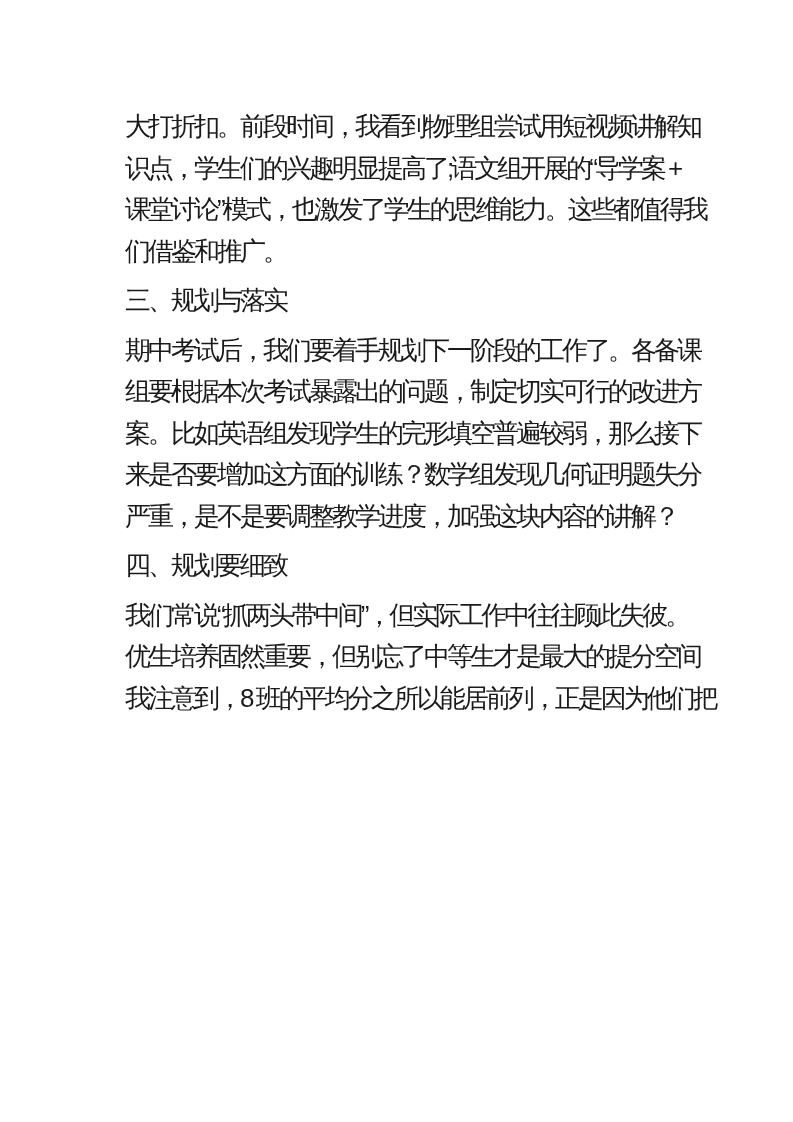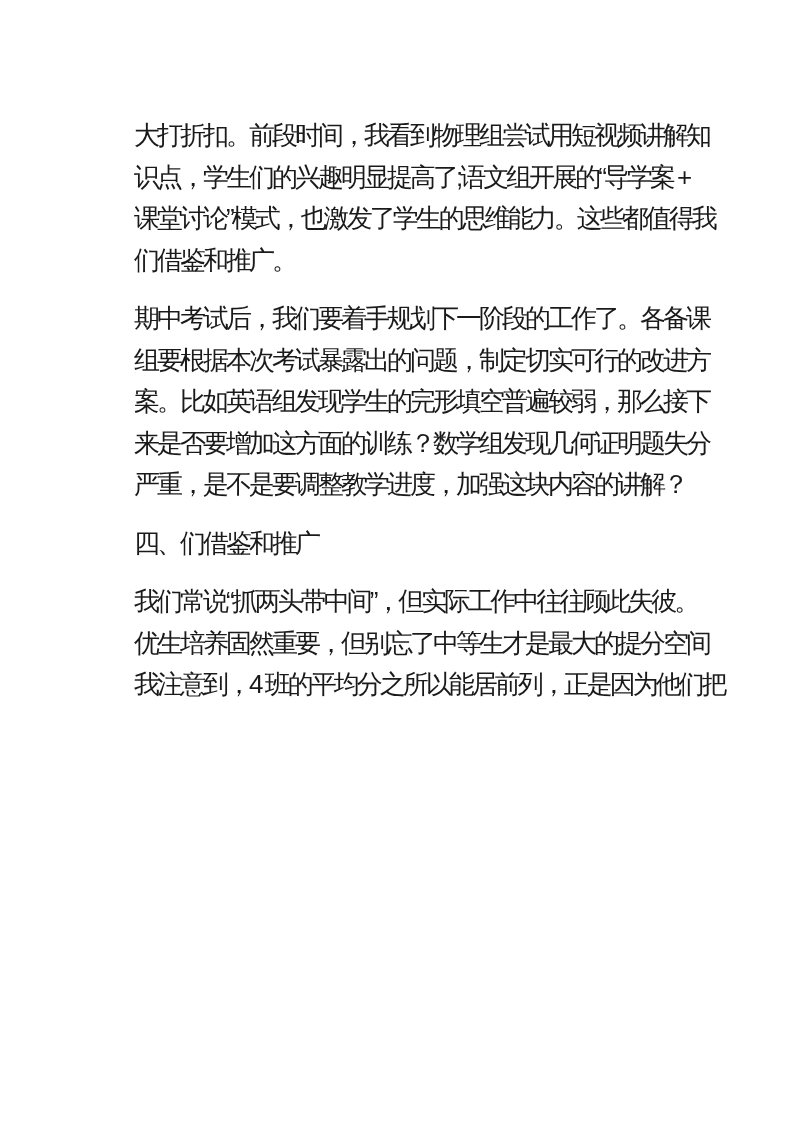--- a/index.html
+++ b/index.html
@@ -15,42 +15,43 @@
     overflow: hidden;
     font-family: "Liberation Sans", sans-serif;
   }
   .doc-body {
     position: absolute;
     left: 117px;
     top: 98px;
     width: 620px;
   }
   .doc-body p {
-    margin: 17px;
+    margin: 8px;
     padding: 0;
     white-space: pre;            
     font-size: 26px;
     line-height: 41.5px;
     letter-spacing: -3px;
     color: #1a1a1a;
     font-weight: 400;
   }
 </style>
 </head>
 <body>
 
 <div class="page" style="background: rgb(255, 255, 255);">
   <div class="doc-body" style="color: rgb(26, 26, 26);">
       <p>大打折扣。前段时间，我看到物理组尝试用短视频讲解知
 识点，学生们的兴趣明显提高了;语文组开展的“导学案 +
 课堂讨论”模式，也激发了学生的思维能力。这些都值得我
 们借鉴和推广。</p>
+      <p>三、规划与落实</p>
       <p>期中考试后，我们要着手规划下一阶段的工作了。各备课
 组要根据本次考试暴露出的问题，制定切实可行的改进方
 案。比如英语组发现学生的完形填空普遍较弱，那么接下
 来是否要增加这方面的训练？数学组发现几何证明题失分
 严重，是不是要调整教学进度，加强这块内容的讲解？</p>
-      <p>四、们借鉴和推广</p>
+      <p>四、规划要细致</p>
       <p>我们常说“抓两头带中间”，但实际工作中往往顾此失彼。
 优生培养固然重要，但别忘了中等生才是最大的提分空间
-我注意到，4 班的平均分之所以能居前列，正是因为他们把</p>
+我注意到，8 班的平均分之所以能居前列，正是因为他们把</p>
     </div>
 </div>
 
 </body></html>

